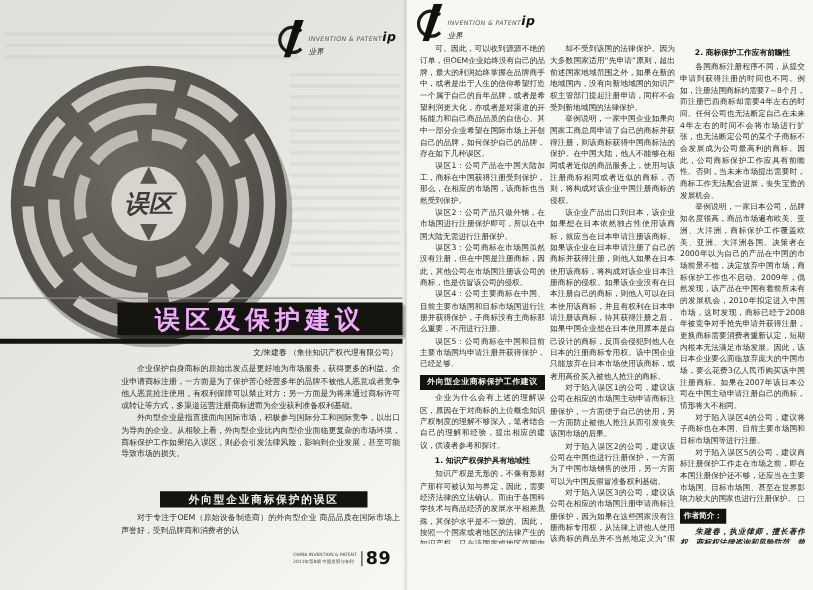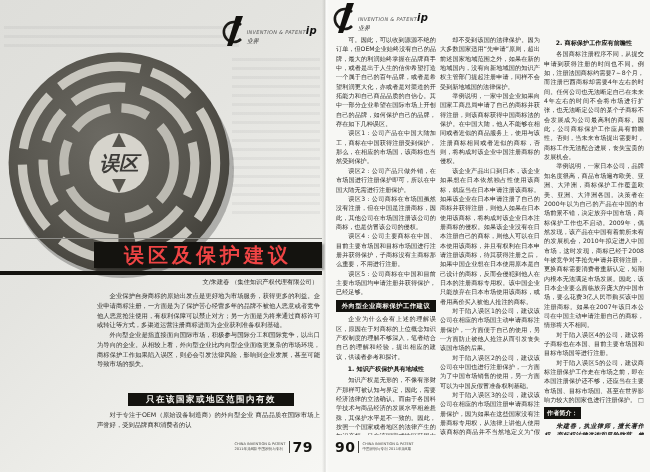--- a/index.html
+++ b/index.html
@@ -29,21 +29,21 @@
   
   .maze-wrap { position:absolute; left:4px; top:48px; width:230px; height:230px;font-style:italic; }
   .maze-label-txt { font-size:17px; fill:#3c3b38; font-weight:bold; }
 
   
   .title1 { position:absolute; left:6px; top:198px; width:314px; font-size:24px; font-weight:bold;
             letter-spacing:3px; color:#a7a49c; white-space:nowrap;
             text-shadow:1px 1px 0 #34332f,-1px -1px 0 #34332f,1px -1px 0 #34332f,-1px 1px 0 #34332f,3px 3px 2px rgba(0,0,0,.35); }
   .rule-thin { position:absolute; left:0; top:238px; width:322px; height:1px; background:#8d8d89; }
   .banner1 { position:absolute; left:94px; top:242px; width:228px; height:26px; background:#14130f;
-             color:#ef4444; font-size:20px; font-weight:bold; letter-spacing:4px;
+             color:#f0abfc; font-size:20px; font-weight:bold; letter-spacing:4px;
              display:flex; align-items:center; justify-content:center;
              box-shadow:2px 2px 2px rgba(0,0,0,.35); }
   .rule-thick { position:absolute; left:0; top:271px; width:322px; height:4px; background:#14130f; }
   .byline { position:absolute; left:96px; top:278px; width:222px; text-align:right;
             font-size:6.2px; color:#2c2b28; }
 
   
   .p89-body { position:absolute; left:97px; width:223px; font-size:6.3px; line-height:1.55;
               color:#2e2d2a; text-align:justify; }
   .p89-body p { text-indent:2em; }
@@ -115,33 +115,33 @@
     <div class="banner1">误区及保护建议</div>
     <div class="rule-thick"></div>
 
     <div class="byline">文/朱建春 （集佳知识产权代理有限公司）</div>
 
     <div class="p89-body" style="top:291px;">
       <p>企业保护自身商标的原始出发点是更好地为市场服务，获得更多的利益。企业申请商标注册，一方面是为了保护苦心经营多年的品牌不被他人恶意或者竞争他人恶意抢注使用，有权利保障可以禁止对方；另一方面是为将来通过商标许可或转让等方式，多渠道运营注册商标进而为企业获利准备权利基础。</p>
       <p>外向型企业是指直接面向国际市场，积极参与国际分工和国际竞争，以出口为导向的企业。从相较上看，外向型企业比内向型企业面临更复杂的市场环境，商标保护工作如果陷入误区，则必会引发法律风险，影响到企业发展，甚至可能导致市场的损失。</p>
     </div>
 
-    <div class="banner2">只在该国家或地区范围内有效</div>
+    <div class="banner2">外向型企业商标保护的误区</div>
 
     <div class="p89-body" style="top:410px;">
       <p>对于专注于OEM（原始设备制造商）的外向型企业 商品品质在国际市场上声誉好，受到品牌商和消费者的认</p>
     </div>
 
     <div class="footer" style="right:12px; top:439px;">
       <div class="footer-small">
         <div>CHINA INVENTION &amp; PATENT</div>
         <div>2011年第8期 中国发明与专利</div>
       </div>
       <div class="footer-sep"></div>
-      <div class="footer-num">79</div>
+      <div class="footer-num">89</div>
     </div>
   </div>
 
   <div class="page page-right">
 
     <div class="logo" style="left:5px; top:3px;">
       <svg width="26" height="30" viewBox="0 0 26 30">
         <path d="M22 9 A10 10 0 1 0 22 23" fill="none" stroke="#1c1b18" stroke-width="2.6"></path>
         <polygon points="17,0 24,0 13,30 8,30" fill="#12110e"></polygon>
       </svg>
@@ -178,24 +178,16 @@
       <p>各国商标注册程序不同，从提交申请到获得注册的时间也不同。例如，注册法国商标约需要7～8个月，而注册巴西商标却需要4年左右的时间。任何公司也无法断定自己在未来4年左右的时间不会将市场进行扩张，也无法断定公司的某个子商标不会发展成为公司最高利的商标。因此，公司商标保护工作应具有前瞻性。否则，当未来市场提出需要时，商标工作无法配合进展，丧失宝贵的发展机会。</p>
       <p>举例说明，一家日本公司，品牌知名度很高，商品市场遍布欧美、亚洲、大洋洲，商标保护工作覆盖欧美、亚洲、大洋洲各国。决策者在2000年以为自己的产品在中国的市场前景不错，决定放弃中国市场，商标保护工作也不启动。2009年，偶然发现，该产品在中国有着前所未有的发展机会，2010年拟定进入中国市场，这时发现，商标已经于2008年被竞争对手抢先申请并获得注册，更换商标需要消费者重新认定，短期内根本无法满足市场发展。因此，该日本企业要么面临放弃庞大的中国市场，要么花费3亿人民币购买该中国注册商标。如果在2007年该日本公司在中国主动申请注册自己的商标，情形将大不相同。</p>
       <p>对于陷入误区4的公司，建议将子商标也在本国、目前主要市场国和目标市场国等进行注册。</p>
       <p><span>对于陷入误区5的公司，建议商标注册保护工作走在市场之前，即在本国注册保护还不够，还应当在主要市场国、目标市场国、甚至在世界影响力较大的国家也进行注册保护。</span> <span class="end-mark">□</span></p>
       <div>
         <span class="author-label">作者简介：</span>
       </div>
       <p class="author-bio">朱建春，执业律师，擅长著作权、商标权法律咨询和风险防范。曾为博洋集团、永威集团和三A集团等大中型企业的国内外商标保护工作出具法律建议及方案。</p>
     </div>
 
-    <div class="footer" style="left:10px; top:439px;">
-      <div class="footer-num">90</div>
-      <div class="footer-sep"></div>
-      <div class="footer-small">
-        <div>CHINA INVENTION &amp; PATENT</div>
-        <div>中国发明与专利 2011年第8期</div>
-      </div>
-    </div>
   </div>
 
   <div class="gutter"></div>
 </div>
 
 </body></html>

